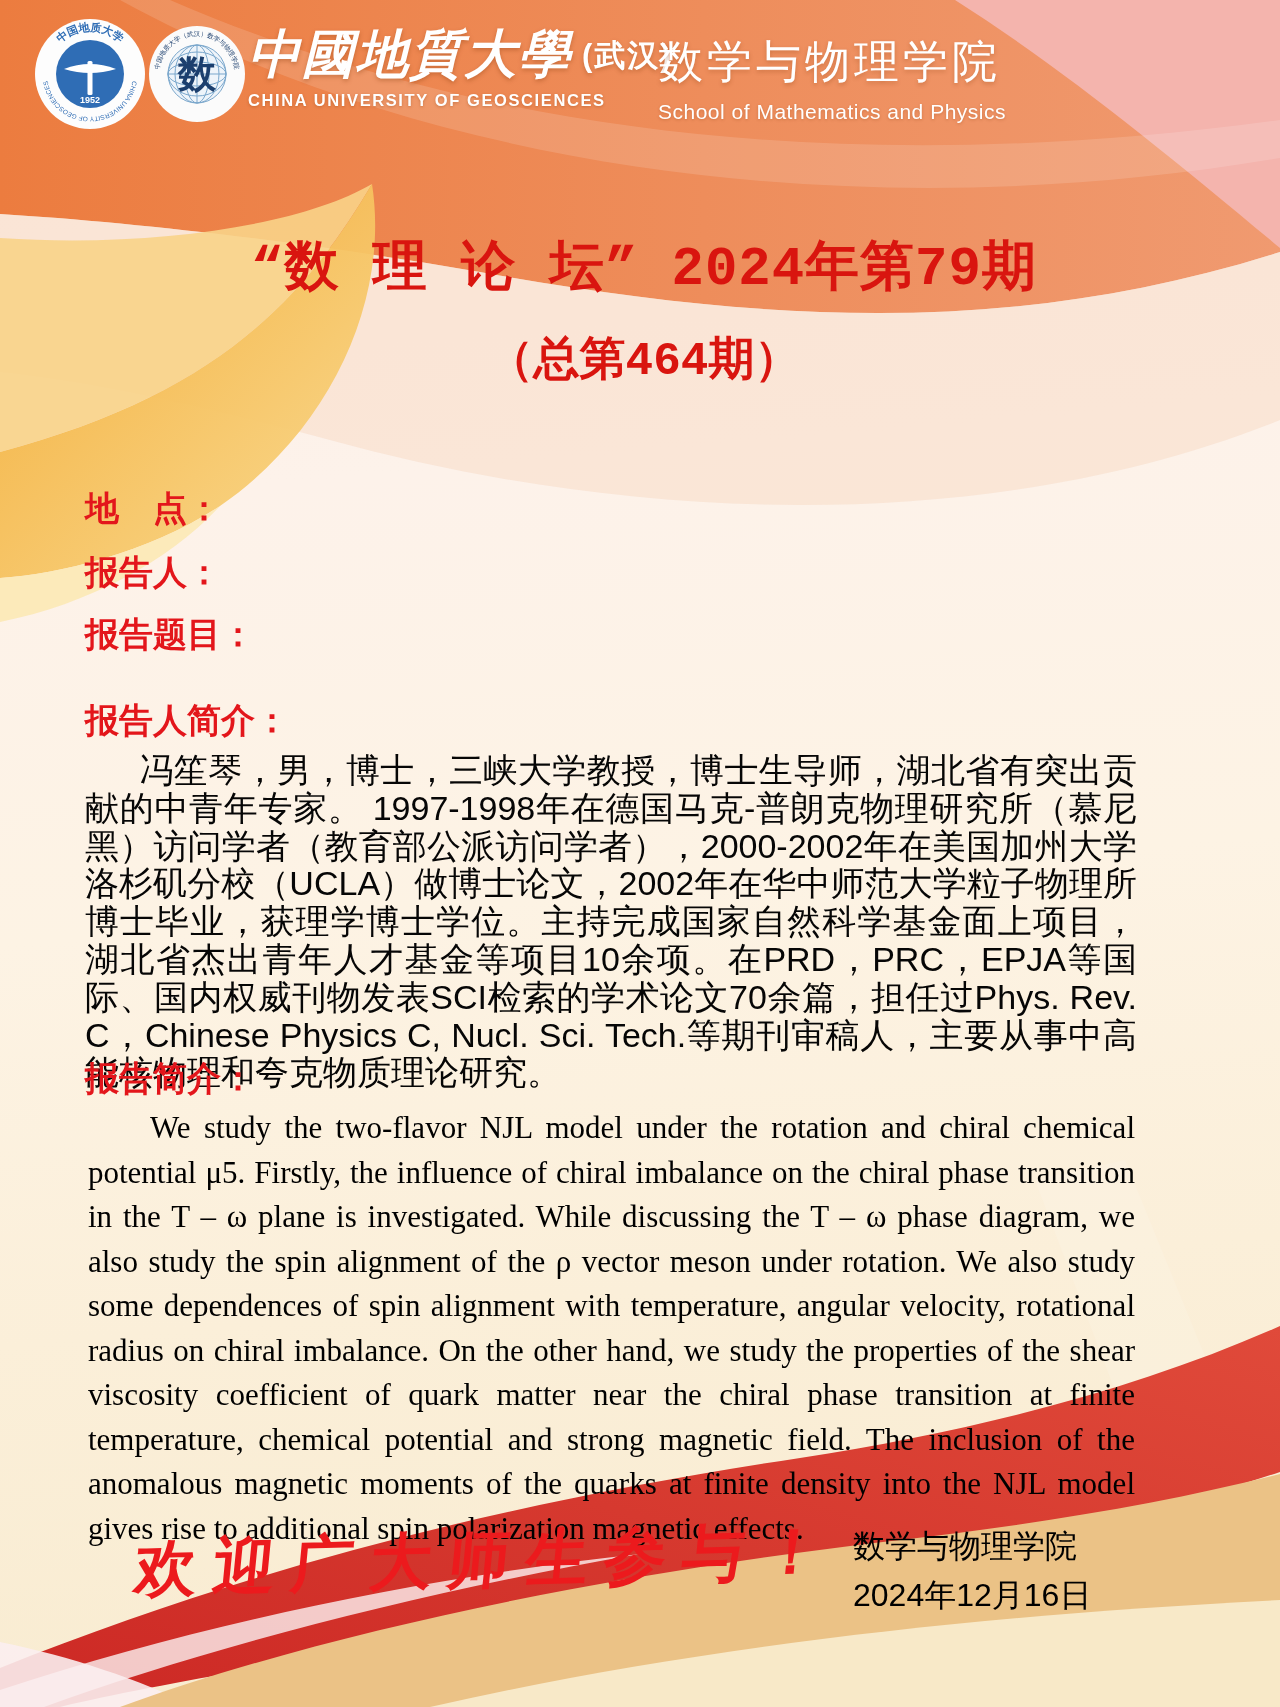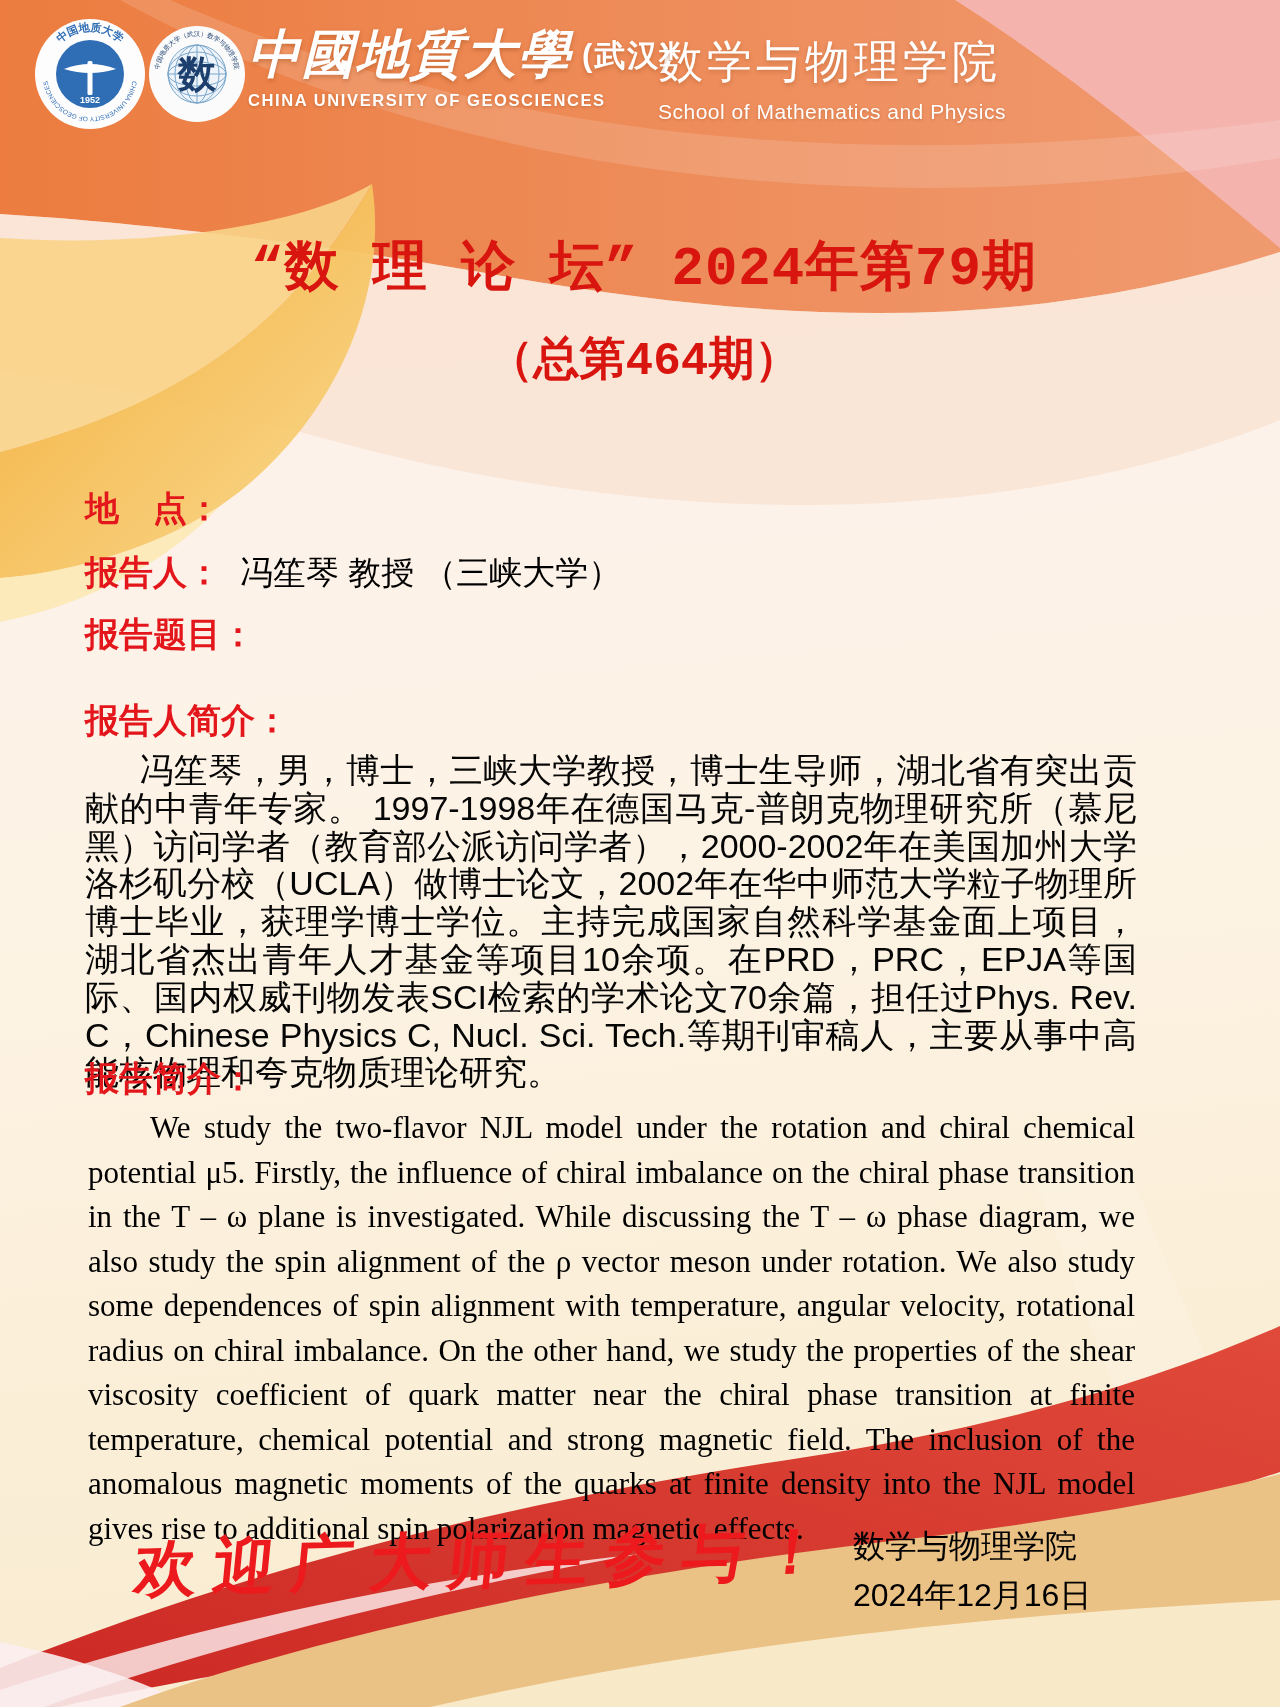--- a/index.html
+++ b/index.html
@@ -142,21 +142,20 @@
   </div>
 
   <div class="t1">“数 理 论 坛” 2024年第79期</div>
   <div class="t2">（总第464期）</div>
 
   <div class="row row-place">
     <span class="lbl">地　点：</span>
   </div>
   <div class="row row-speaker">
     <span class="lbl">报告人：</span>
-    <span class="val">冯笙琴 教授 （三峡大学）</span>
   </div>
   <div class="topic">
     <span class="lbl">报告题目：</span>
   </div>
 
   <div class="h h-bio">报告人简介：</div>
   <div class="bio">冯笙琴，男，博士，三峡大学教授，博士生导师，湖北省有突出贡献的中青年专家。 1997-1998年在德国马克-普朗克物理研究所（慕尼黑）访问学者（教育部公派访问学者），2000-2002年在美国加州大学洛杉矶分校（UCLA）做博士论文，2002年在华中师范大学粒子物理所博士毕业，获理学博士学位。主持完成国家自然科学基金面上项目，湖北省杰出青年人才基金等项目10余项。在PRD，PRC，EPJA等国际、国内权威刊物发表SCI检索的学术论文70余篇，担任过Phys. Rev. C，Chinese Physics C, Nucl. Sci. Tech.等期刊审稿人，主要从事中高能核物理和夸克物质理论研究。</div>
 
   <div class="h h-abs">报告简介：</div>
   <div class="abs">We study the two-flavor NJL model under the rotation and chiral chemical potential μ5. Firstly, the influence of chiral imbalance on the chiral phase transition in the T – ω plane is investigated. While discussing the T – ω phase diagram, we also study the spin alignment of the ρ vector meson under rotation. We also study some dependences of spin alignment with temperature, angular velocity, rotational radius on chiral imbalance. On the other hand, we study the properties of the shear viscosity coefficient of quark matter near the chiral phase transition at finite temperature, chemical potential and strong magnetic field. The inclusion of the anomalous magnetic moments of the quarks at finite density into the NJL model gives rise to additional spin polarization magnetic effects.</div>

